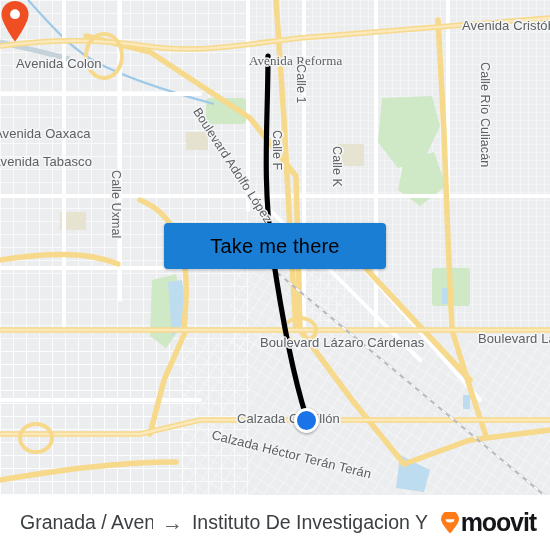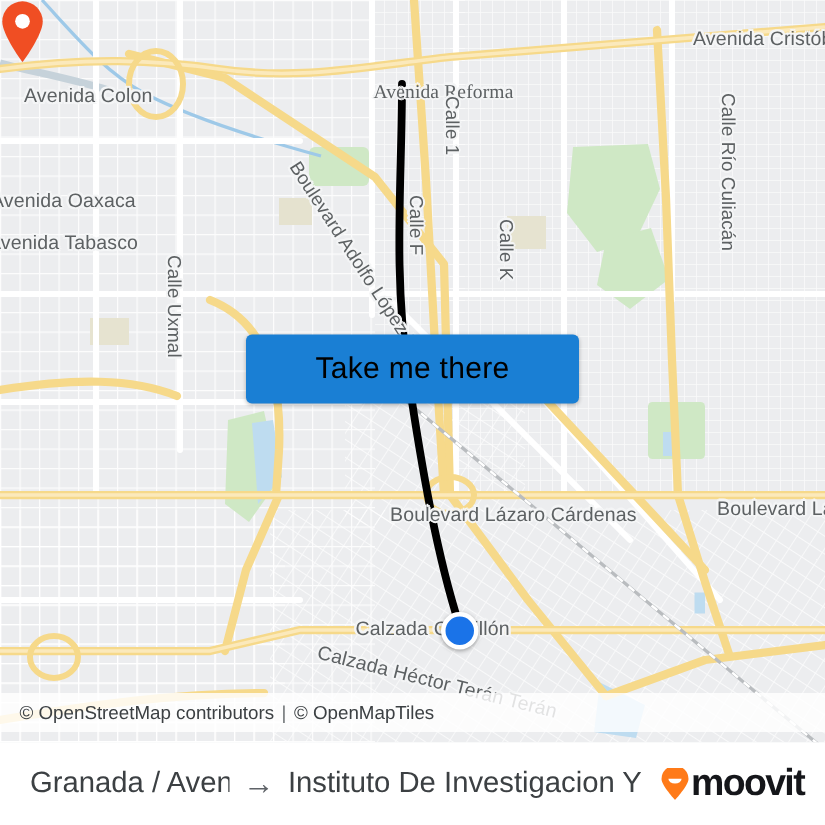--- a/index.html
+++ b/index.html
@@ -194,25 +194,20 @@
         <div class="maplabel" style="left: 212px; top: 427px; font-size: 13px; transform: rotate(14deg);">Calzada Héctor Terán Terán</div>
       </div>
 
     <svg id="destPin" viewBox="0 0 30 42">
       <path d="M15 41.5 C15 41.5 28.5 23.5 28.5 14.4 A13.5 13.5 0 0 0 1.5 14.4 C1.5 23.5 15 41.5 15 41.5 Z" fill="#f04e23"></path>
       <circle cx="15" cy="14.2" r="4.9" fill="#ffffff"></circle>
     </svg>
 
     <div id="originDot"></div>
 
-    <div id="attrib">
-      <span>© OpenStreetMap contributors</span>
-      <span class="sep">|</span>
-      <span>© OpenMapTiles</span>
-    </div>
 
     <button id="cta">Take me there</button>
   </div>
 
   <div id="footer">
     <span class="endpoint origin">Granada / Aveni…</span>
     <span class="arrow">→</span>
     <span class="endpoint dest">Instituto De Investigacion Y De…</span>
 
     <div id="brand">

